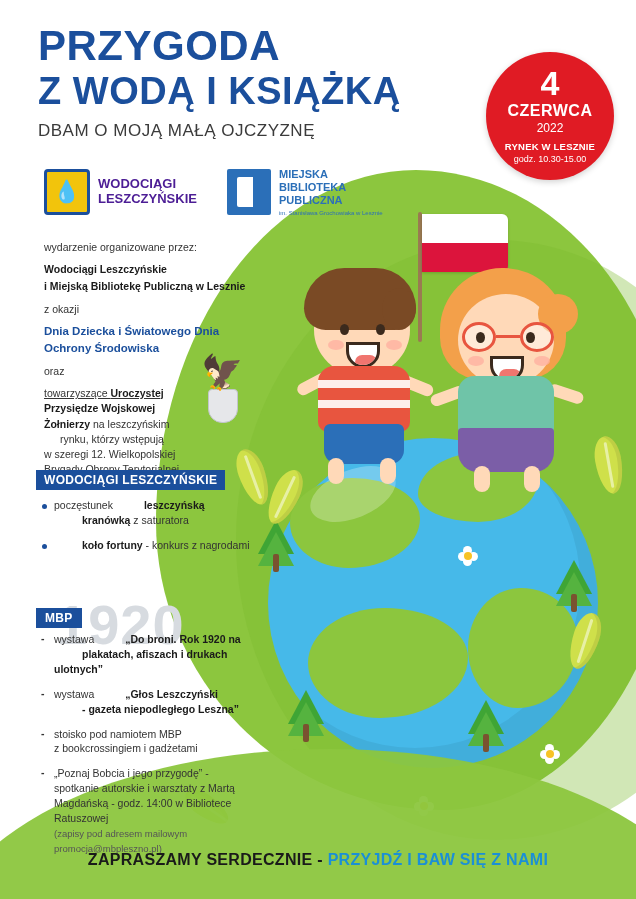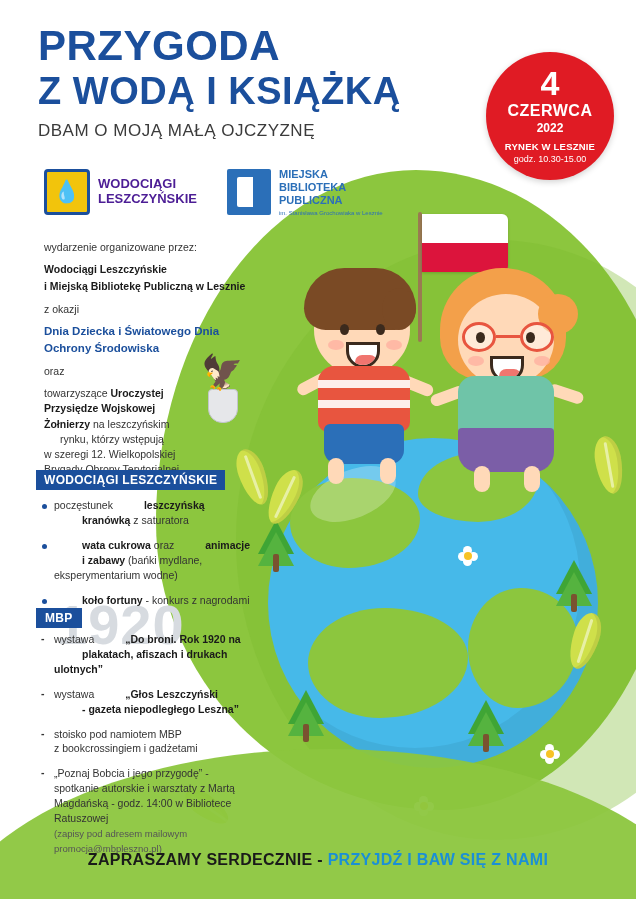--- a/index.html
+++ b/index.html
@@ -204,21 +204,21 @@
   }
 
   
   .date-badge {
     position: absolute; right: 22px; top: 52px; width: 128px; height: 128px;
     background: #e01b24; border-radius: 50%; color: #fff; text-align:center;
     z-index: 6; box-shadow: 0 2px 6px rgba(0,0,0,.18);
   }
   .date-day { font-size: 34px; font-weight: bold; line-height: 1; margin-top: 14px; }
   .date-month { font-size: 16px; font-weight: bold; letter-spacing: .5px; margin-top: 2px;}
-  .date-year { font-size: 12px; margin-top: 1px; font-weight: bold; }
+  .date-year { font-size: 12px; margin-top: 1px; }
   .date-place { font-size: 9.5px; font-weight: bold; margin-top: 6px; letter-spacing: .2px;}
   .date-hours { font-size: 9px; margin-top: 2px; }
 
   
   .logos { position:absolute; left: 44px; top: 168px; display:flex; gap: 30px; z-index:5;}
   .logo-wod { display:flex; align-items:center; gap:8px; }
   .logo-mark {
     width: 46px; height: 46px; background:#f2c40c; border-radius:4px;
     position:relative; border: 3px solid #1b4f9c;
   }
@@ -440,21 +440,21 @@
   </div>
 
   <div class="info">
     <p>wydarzenie organizowane przez:</p>
     <p style="margin-bottom:2px;"><span class="b">Wodociągi Leszczyńskie</span></p>
     <p><span class="b">i Miejską Bibliotekę Publiczną w Lesznie</span></p>
     <p>z okazji</p>
     <p class="blue" style="margin-bottom:2px;">Dnia Dziecka i Światowego Dnia</p>
     <p class="blue">Ochrony Środowiska</p>
     <p>oraz</p>
-    <p style="margin-bottom:0;">
+    <p style="margin-bottom:0;text-decoration:underline;">
       <span>towarzyszące </span><span class="b">Uroczystej</span>
     </p>
     <p style="margin-bottom:0;"><span class="b">Przysiędze Wojskowej</span></p>
     <p style="margin-bottom:0;">
       <span class="b">Żołnierzy</span><span> na leszczyńskim</span>
     </p>
     <p style="margin-bottom:0;margin-left:16px;">rynku, którzy wstępują</p>
     <p style="margin-bottom:0;">w szeregi 12. Wielkopolskiej</p>
     <p>Brygady Obrony Terytorialnej</p>
   </div>
@@ -464,25 +464,20 @@
     <div class="shield"></div>
   </div>
 
   <div class="sec1">
     <span class="sec-head">WODOCIĄGI LESZCZYŃSKIE</span>
   </div>
   <ul class="bullets b1">
     <li>
       <span>poczęstunek </span><span class="b">leszczyńską</span><br>
       <span class="b">kranówką</span><span> z saturatora</span>
-    </li>
-    <li>
-      <span class="b">wata cukrowa</span><span> oraz </span><span class="b">animacje</span><br>
-      <span class="b">i zabawy</span><span> (bańki mydlane,</span><br>
-      <span>eksperymentarium wodne)</span>
     </li>
     <li>
       <span class="b">koło fortuny</span><span> - konkurs z nagrodami</span>
     </li>
   </ul>
 
   <div class="ghost-year">1920</div>
   <div class="sec2">
     <span class="sec-head small">MBP</span>
   </div>

